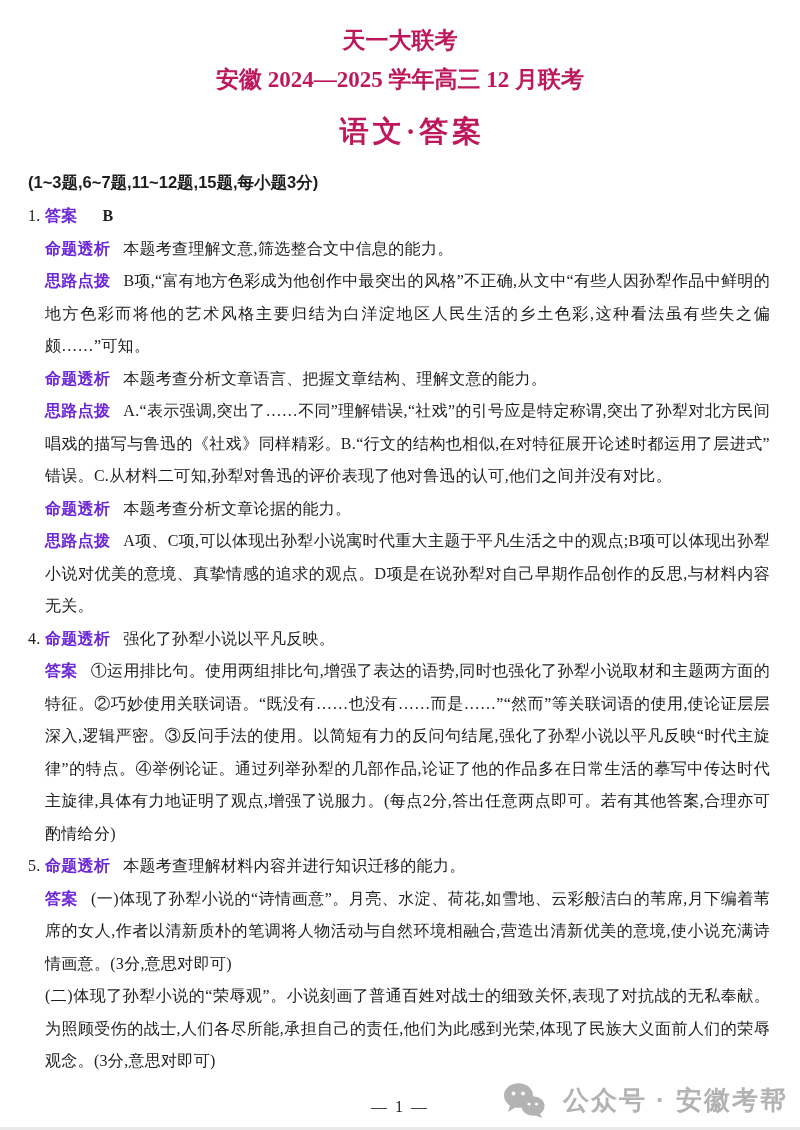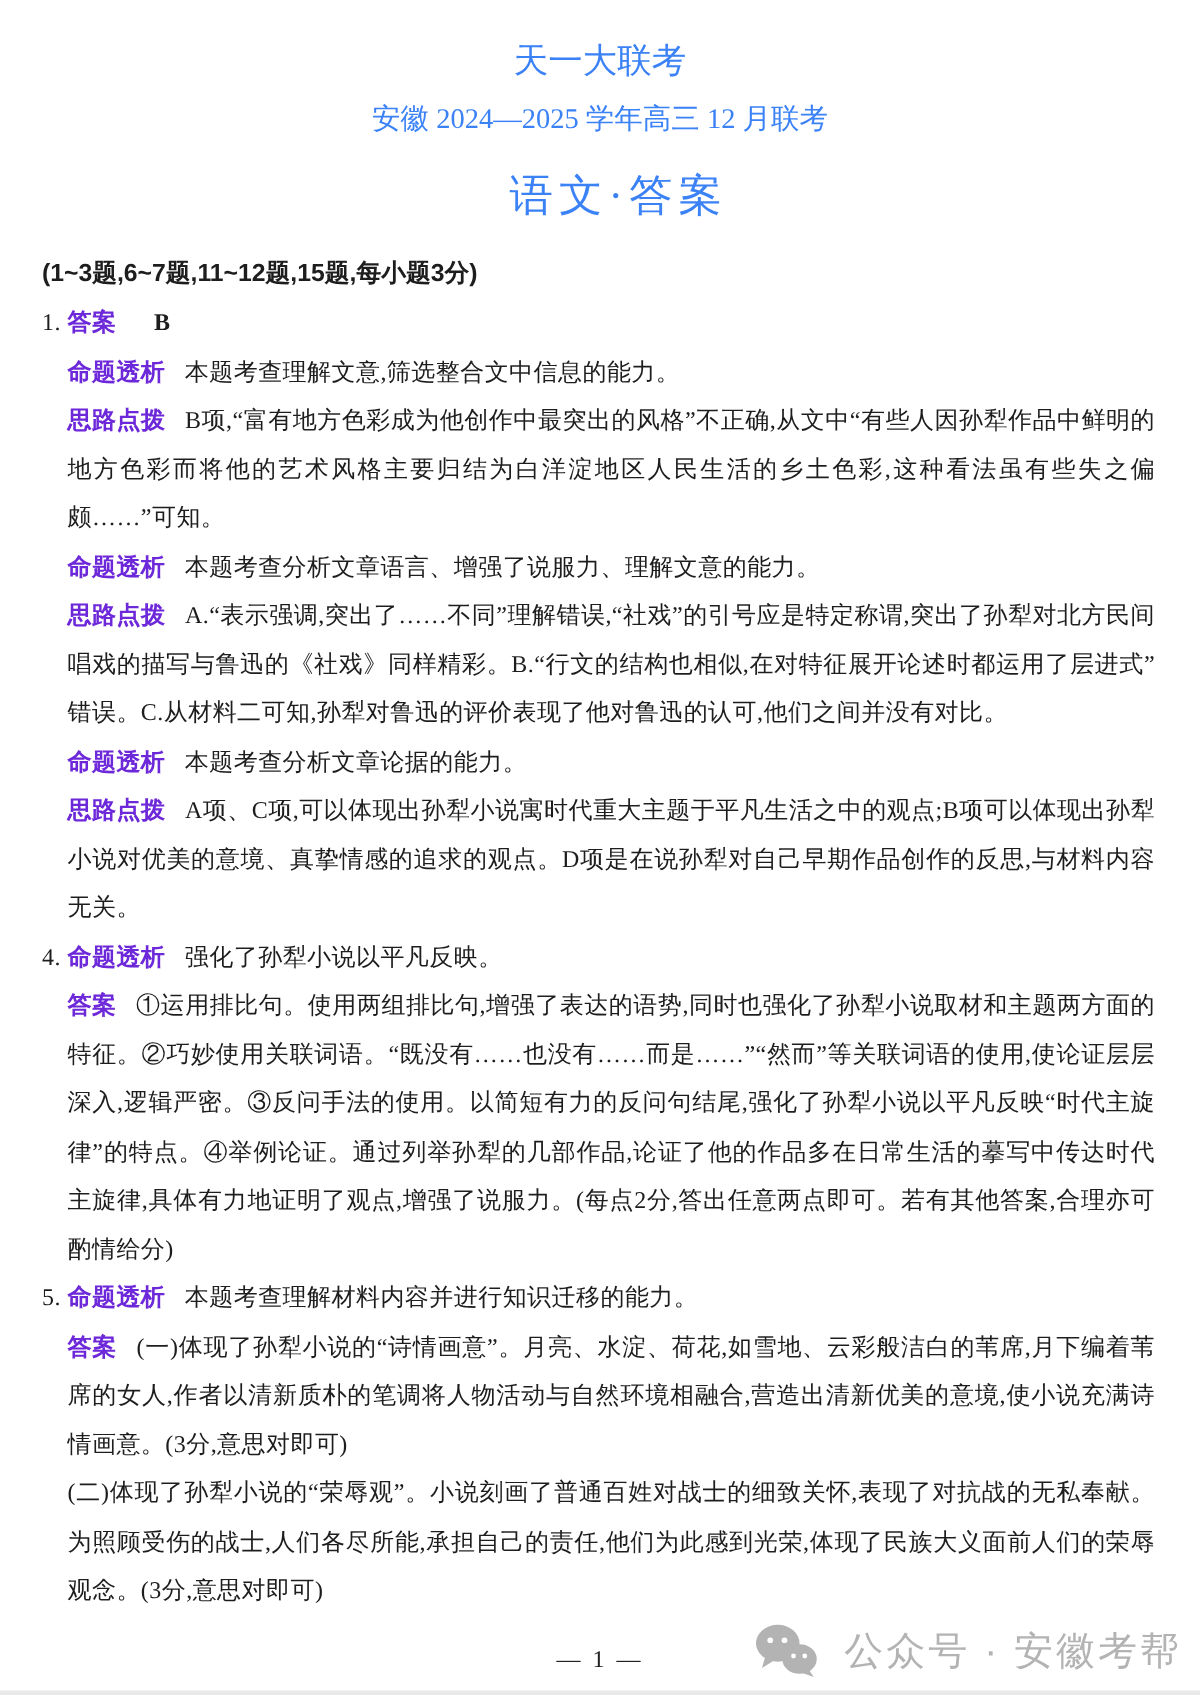--- a/index.html
+++ b/index.html
@@ -9,23 +9,23 @@
     color:#1d1d1d;
     font-family:"Liberation Serif", serif;
     position:relative;
     overflow:hidden;
   }
   .page { position:absolute; inset:0; padding-top:26px; box-sizing:border-box; }
   .page::after{
     content:""; position:absolute; left:0; right:0; bottom:0; height:3px;
     background:#e9e9e9;
   }
-  h1,h2,h3 { text-align:center; font-weight:normal; color:#3b82f6; }
+  h1,h2,h3 { text-align:center; font-weight:bold; color:#be185d; }
   .t1 { font-size:23px; line-height:30px; margin:0 0 8px 0; }
-  .t2 { font-size:19px; line-height:32px; margin:0 0 18px 0; }
+  .t2 { font-size:23px; line-height:32px; margin:0 0 18px 0; }
   .t3 { font-size:29px; line-height:34px; margin:0; letter-spacing:4px;padding-left:25px; }
   .content { padding:0 30px 0 28px; }
   .scoring-note {
     font-weight:bold;
     font-family:"Liberation Sans", sans-serif;
     font-size:16.5px;
     line-height:24px;
     margin:22px 0 6px 0;
   }
   .item { margin:0; }
@@ -61,20 +61,21 @@
   }
   .watermark {
     position:absolute;
     right:12px; bottom:12px;
     display:flex; align-items:center; gap:18px;
     color:#b3b3b3;
     font-family:"Liberation Sans", sans-serif;
     font-size:26px;
     letter-spacing:2px;
     user-select:none;
+    font-weight:bold;
   }
   .watermark svg { display:block; }
 </style>
 </head>
 <body>
 
 <div class="page">
 
   <h1 class="t1">天一大联考</h1>
   <h2 class="t2">安徽 2024—2025 学年高三 12 月联考</h2>
@@ -84,21 +85,21 @@
 
     <p class="scoring-note">(1~3题,6~7题,11~12题,15题,每小题3分)</p>
 
     <div class="item">
       <p class="para numbered"><span class="num">1.</span><span class="label">答案</span><span class="answer-letter">B</span></p>
       <p class="para"><span class="label">命题透析</span><span>本题考查理解文意,筛选整合文中信息的能力。</span></p>
       <p class="para"><span class="label">思路点拨</span><span>B项,“富有地方色彩成为他创作中最突出的风格”不正确,从文中“有些人因孙犁作品中鲜明的地方色彩而将他的艺术风格主要归结为白洋淀地区人民生活的乡土色彩,这种看法虽有些失之偏颇……”可知。</span></p>
     </div>
 
     <div class="item">
-      <p class="para"><span class="label">命题透析</span><span>本题考查分析文章语言、增强了说服力、理解文意的能力。</span></p>
+      <p class="para"><span class="label">命题透析</span><span>本题考查分析文章语言、把握文章结构、理解文意的能力。</span></p>
       <p class="para"><span class="label">思路点拨</span><span>A.“表示强调,突出了……不同”理解错误,“社戏”的引号应是特定称谓,突出了孙犁对北方民间唱戏的描写与鲁迅的《社戏》同样精彩。B.“行文的结构也相似,在对特征展开论述时都运用了层进式”错误。C.从材料二可知,孙犁对鲁迅的评价表现了他对鲁迅的认可,他们之间并没有对比。</span></p>
     </div>
 
     <div class="item">
       <p class="para"><span class="label">命题透析</span><span>本题考查分析文章论据的能力。</span></p>
       <p class="para"><span class="label">思路点拨</span><span>A项、C项,可以体现出孙犁小说寓时代重大主题于平凡生活之中的观点;B项可以体现出孙犁小说对优美的意境、真挚情感的追求的观点。D项是在说孙犁对自己早期作品创作的反思,与材料内容无关。</span></p>
     </div>
 
     <div class="item">
       <p class="para numbered"><span class="num">4.</span><span class="label">命题透析</span><span>强化了孙犁小说以平凡反映。</span></p>

